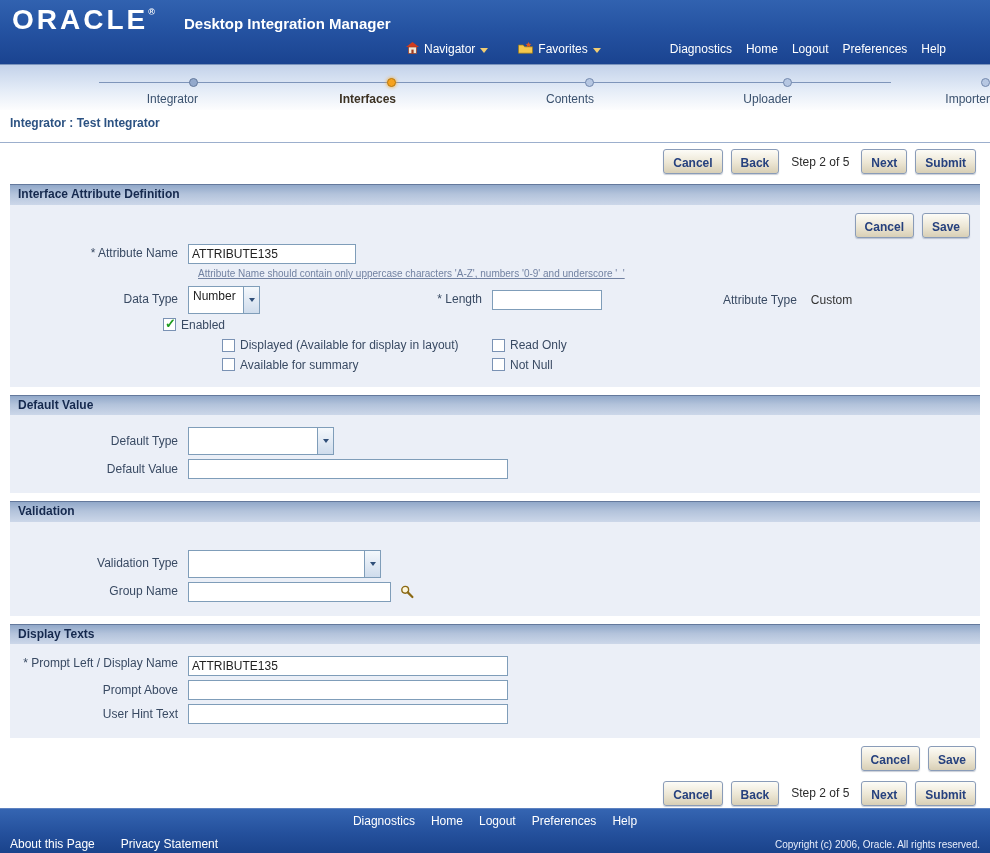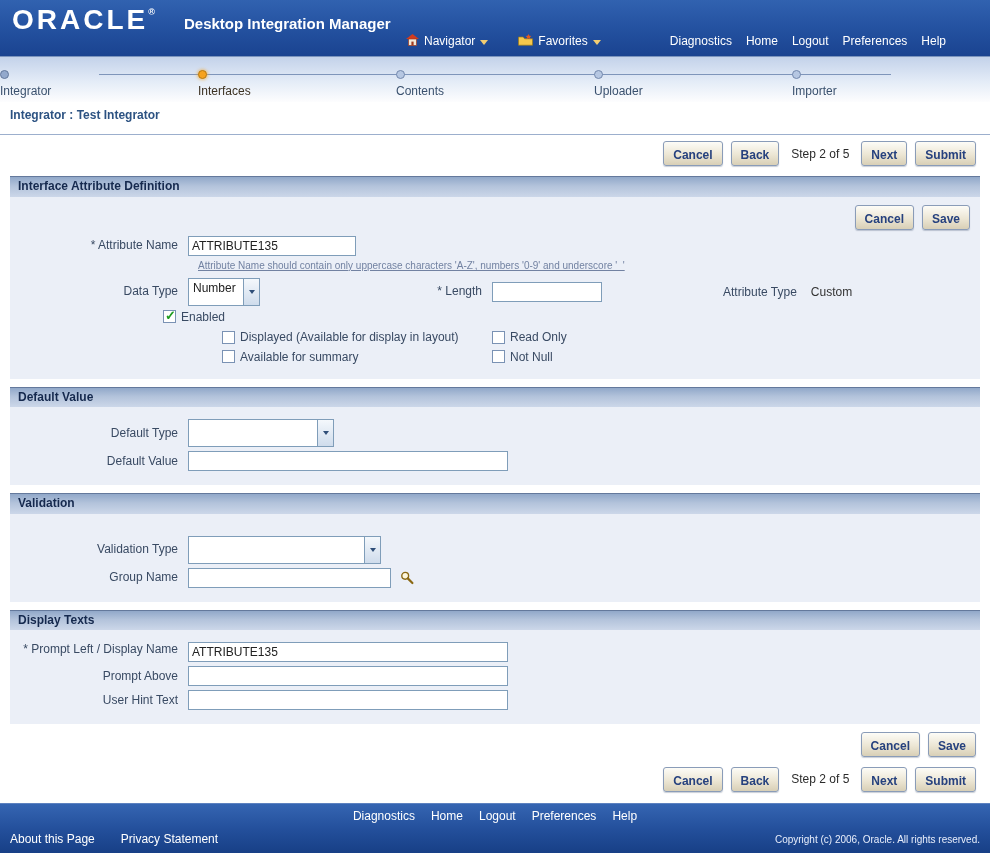--- a/index.html
+++ b/index.html
@@ -5,47 +5,47 @@
   * { box-sizing: border-box; margin: 0; padding: 0; }
   body {
     width: 990px; height: 853px; overflow: hidden;
     font-family: "Liberation Sans", sans-serif; font-size: 12px;
     background: #fff; color: #333; line-height: 1.2;
   }
   .page { display: flex; flex-direction: column; width: 990px; height: 853px; }
 
   
   .topbar {
-    height: 56px; position: relative; flex: none;
+    height: 64px; position: relative; flex: none;
     background: linear-gradient(180deg,#3162b0 0%, #2553a2 45%, #1a4390 100%);
     color: #fff;
   }
   .logo { position: absolute; left: 12px; top: 3px; font-size: 28px; font-weight: bold;
           letter-spacing: 3px; color: #fff; }
   .logo sup { font-size: 9px; letter-spacing: 0; vertical-align: 14px; }
   .app-title { position: absolute; left: 184px; top: 15px; font-size: 15px; font-weight: bold; }
   .menus { position: absolute; left: 406px; bottom: 7px; display: flex; gap: 30px; align-items: flex-start; }
   .menu { display: flex; align-items: center; gap: 5px; cursor: pointer; color: #fff; }
   .caret { width: 0; height: 0; border-left: 4px solid transparent; border-right: 4px solid transparent;
            border-top: 5px solid #f2cd72; margin-top: 2px; }
   .global-links { position: absolute; right: 44px; bottom: 8px; display: flex; gap: 14px; }
   .global-links a { color: #fff; text-decoration: none; cursor: pointer; }
 
   
   .train { height: 46px; flex: none; position: relative; border-top: 1px solid #7b94bd;
            background: linear-gradient(180deg,#c3d2ea 0%, #e4ecf7 55%, #fdfdfe 100%); }
   .train-line { position: absolute; top: 17px; left: 10%; right: 10%; height: 1px; background: #7e95ba; }
   .train-steps { display: flex; height: 100%; }
-  .tstep { flex: 1; display: flex; flex-direction: column; align-items: flex-start; padding-top: 13px; }
+  .tstep { flex: 1; display: flex; flex-direction: column; align-items: flex-end; padding-top: 13px; }
   .dot { width: 9px; height: 9px; border-radius: 50%; background: #b6c7e2; border: 1px solid #7388ad;
          position: relative; z-index: 2; }
   .tstep.visited .dot { background: #93a9cc; border-color: #64799c; }
   .tstep.current .dot { background: #f6a21d; border-color: #b87a10; box-shadow: 0 0 3px 1px rgba(246,162,29,.55); }
   .tlabel { margin-top: 5px; color: #3a516e; cursor: pointer; }
-  .tstep.current .tlabel { font-weight: normal; color: #3c3223; cursor: default; }
+  .tstep.current .tlabel { font-weight: bold; color: #3c3223; cursor: default; }
 
   
   .breadcrumb-bar { padding: 6px 10px 12px; border-bottom: 1px solid #9cafcd; }
   .breadcrumb { color: #2c5282; font-weight: bold; }
 
   
   .btn {
     font-family: "Liberation Sans", sans-serif; font-size: 12px; font-weight: bold; color: #26417e;
     background: linear-gradient(180deg,#fdfcf7 0%, #ece6d4 55%, #d8cfb6 100%);
     border: 1px solid #8a9cb8; border-radius: 3px; padding: 6px 9px 3px; cursor: pointer;
@@ -256,21 +256,21 @@
       <div class="frow">
         <label class="flabel">Default Value</label>
         <input class="input w320" value="" style="">
       </div>
     </div>
   </div>
 
   <div class="section">
     <div class="sec-h">Validation</div>
     <div class="sec-c">
-      <div class="frow" style="margin-top:16px;">
+      <div class="frow" style="margin-top:22px;">
         <label class="flabel">Validation Type</label>
         <span class="select sw193">
           <span class="sel-text"></span>
           <span class="sel-arrow"></span>
         </span>
       </div>
       <div class="frow">
         <label class="flabel">Group Name</label>
         <input class="input w203" value="" style="">
         <span class="torch">

